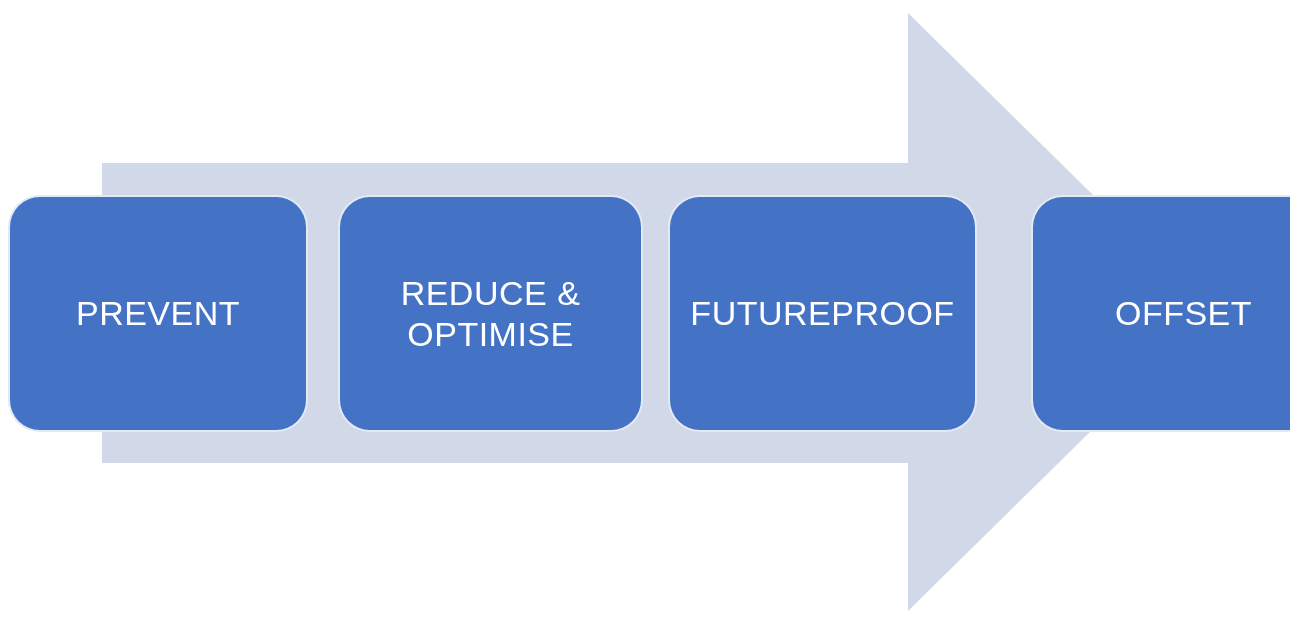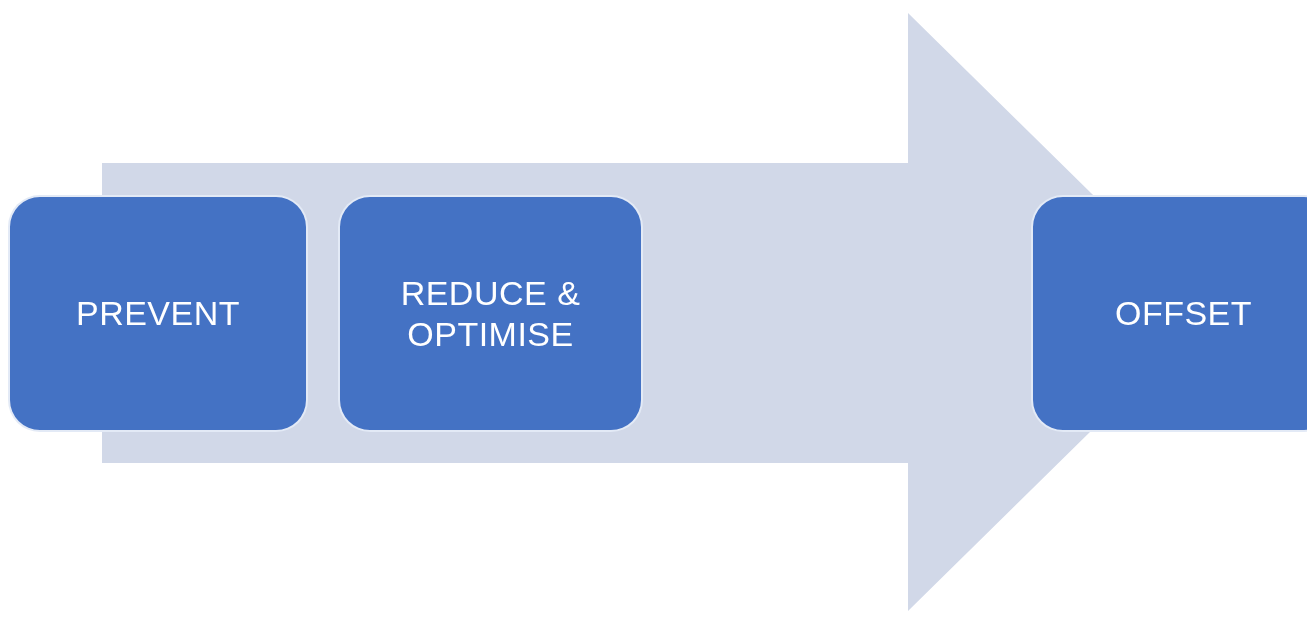--- a/index.html
+++ b/index.html
@@ -7,21 +7,20 @@
     padding: 0;
     background: #ffffff;
     font-family: "Liberation Sans", "DejaVu Sans", sans-serif;
   }
   .canvas {
     position: relative;
     width: 1290px;
     height: 621px;
     background: var(--bg, #ffffff);
     overflow: hidden;
-    padding-left: 17px;
   }
   .arrow-svg {
     position: absolute;
     left: 0;
     top: 0;
     width: 1315px;
     height: 621px;
     display: block;
   }
   .arrow-svg polygon {
@@ -63,18 +62,21 @@
   </svg>
 
   <div class="step-box pos-1">
     <div class="step-label">PREVENT</div>
   </div>
 
   <div class="step-box pos-2">
     <div class="step-label">REDUCE &amp; OPTIMISE</div>
   </div>
 
+  <div class="step-box pos-3">
+    <div class="step-label">FUTUREPROOF</div>
+  </div>
 
   <div class="step-box pos-4">
     <div class="step-label">OFFSET</div>
   </div>
 
 </div>
 
 </body></html>

